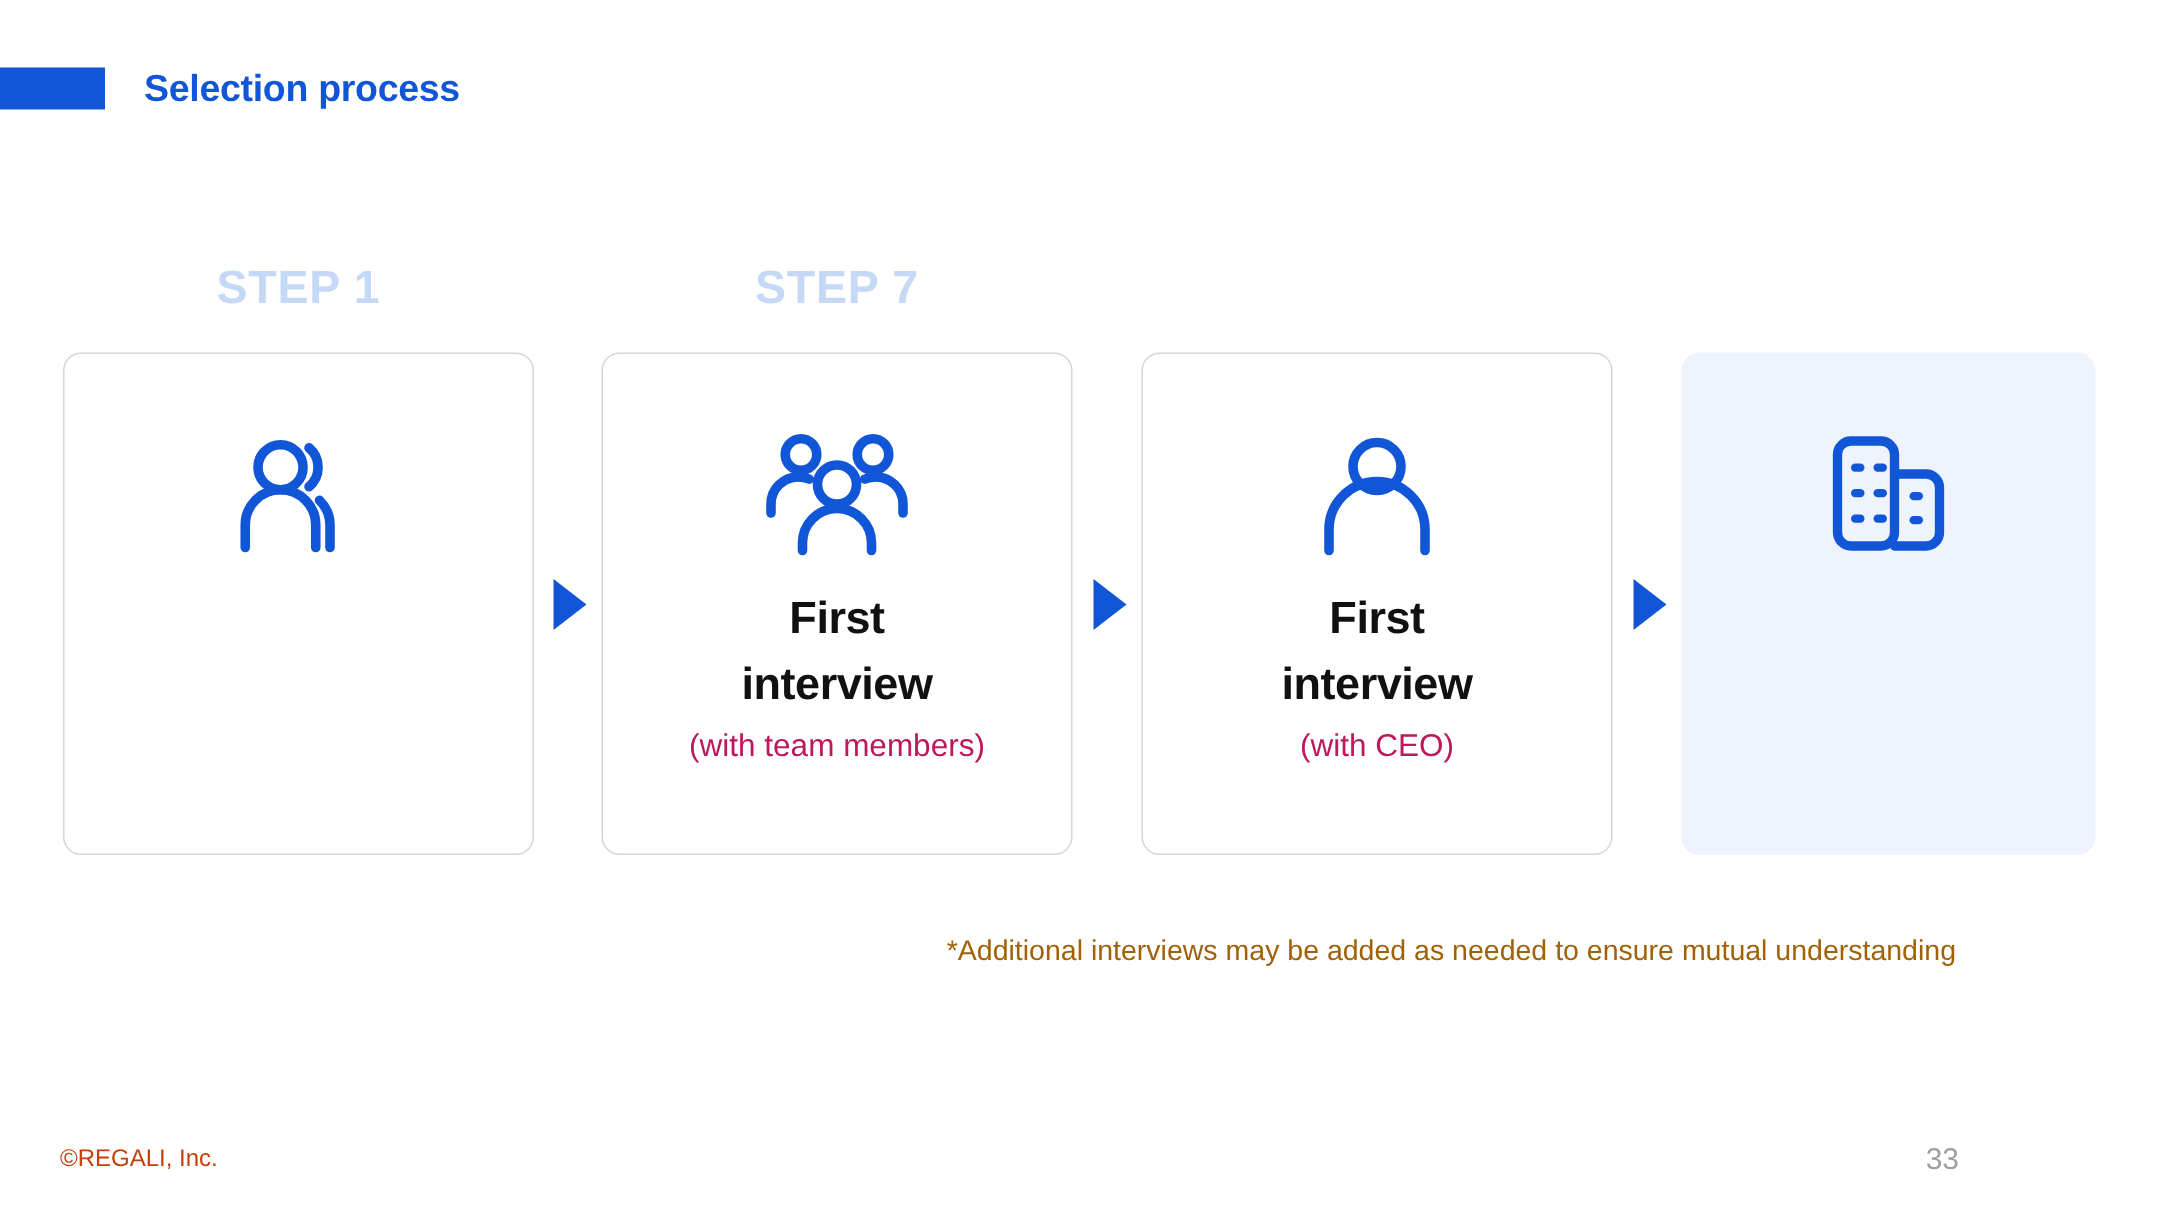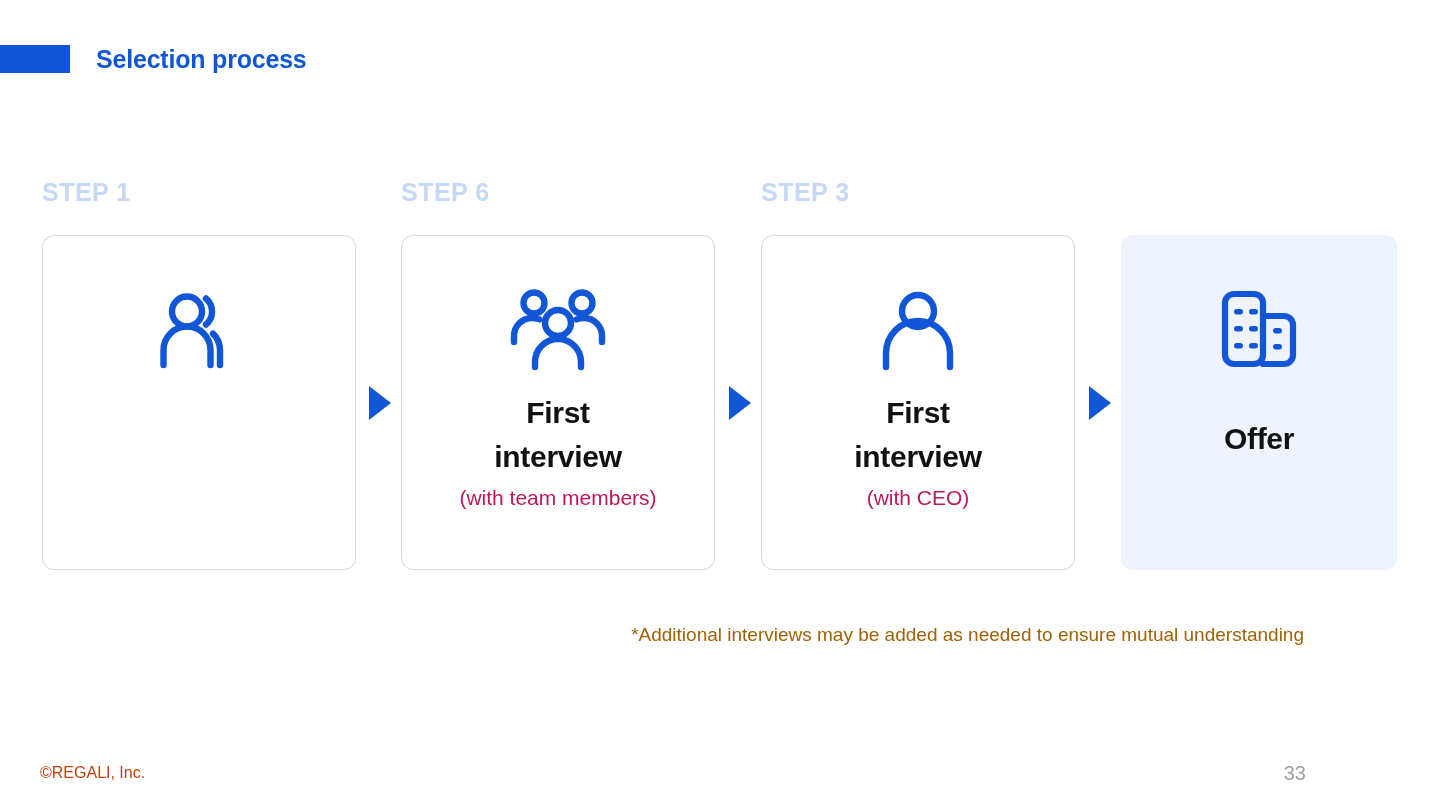--- a/index.html
+++ b/index.html
@@ -38,21 +38,22 @@
     color: #1256d8;
     letter-spacing: -0.2px;
     line-height: 30px;
   }
 
   
   .step-label {
     position: absolute;
     top: 172px;
     width: 314px;
-    font-size: 25px;
+    text-align: center;
+    font-size: 31px;
     font-weight: bold;
     color: #c5d8f5;
     letter-spacing: 0.5px;
     line-height: 40px;
   }
   .step-label.s1 { left: 42px; }
   .step-label.s2 { left: 401px; }
   .step-label.s3 { left: 761px; }
 
   
@@ -170,22 +171,21 @@
 </style>
 </head>
 <body>
 
 <div class="slide">
 
   <div class="header-bar"></div>
   <div class="header-title">Selection process</div>
 
   <div class="step-label s1">STEP 1</div>
-  <div class="step-label s2">STEP 6</div>
-  <div class="step-label s3">STEP 3</div>
+  <div class="step-label s2">STEP 7</div>
 
   <div class="cards">
 
     <div class="card c1">
       <div class="card-icon">
         <svg width="86" height="86" viewBox="0 0 86 86" fill="none" stroke="#1256d8" stroke-width="6.4" stroke-linecap="round" stroke-linejoin="round">
           <circle cx="31" cy="24.5" r="15"></circle>
           <path d="M50 11.5 a17 17 0 0 1 0 26"></path>
           <path d="M7.5 78 V63 a23.5 23.5 0 0 1 47 0 V78"></path>
           <path d="M64 78 V63 a23 23 0 0 0 -7 -16.4"></path>
@@ -235,23 +235,20 @@
             <rect x="33" y="23" width="9" height="5.5" rx="2.75"></rect>
             <rect x="18" y="40" width="9" height="5.5" rx="2.75"></rect>
             <rect x="33" y="40" width="9" height="5.5" rx="2.75"></rect>
             <rect x="18" y="57" width="9" height="5.5" rx="2.75"></rect>
             <rect x="33" y="57" width="9" height="5.5" rx="2.75"></rect>
             <rect x="57" y="42" width="9" height="5.5" rx="2.75"></rect>
             <rect x="57" y="58" width="9" height="5.5" rx="2.75"></rect>
           </g>
         </svg>
       </div>
-      <div class="card-text">
-        <div class="card-title">Offer</div>
-      </div>
     </div>
 
   </div>
 
   <div class="arrow a1"></div>
   <div class="arrow a2"></div>
   <div class="arrow a3"></div>
 
   <div class="footnote">*Additional interviews may be added as needed to ensure mutual understanding</div>
 

